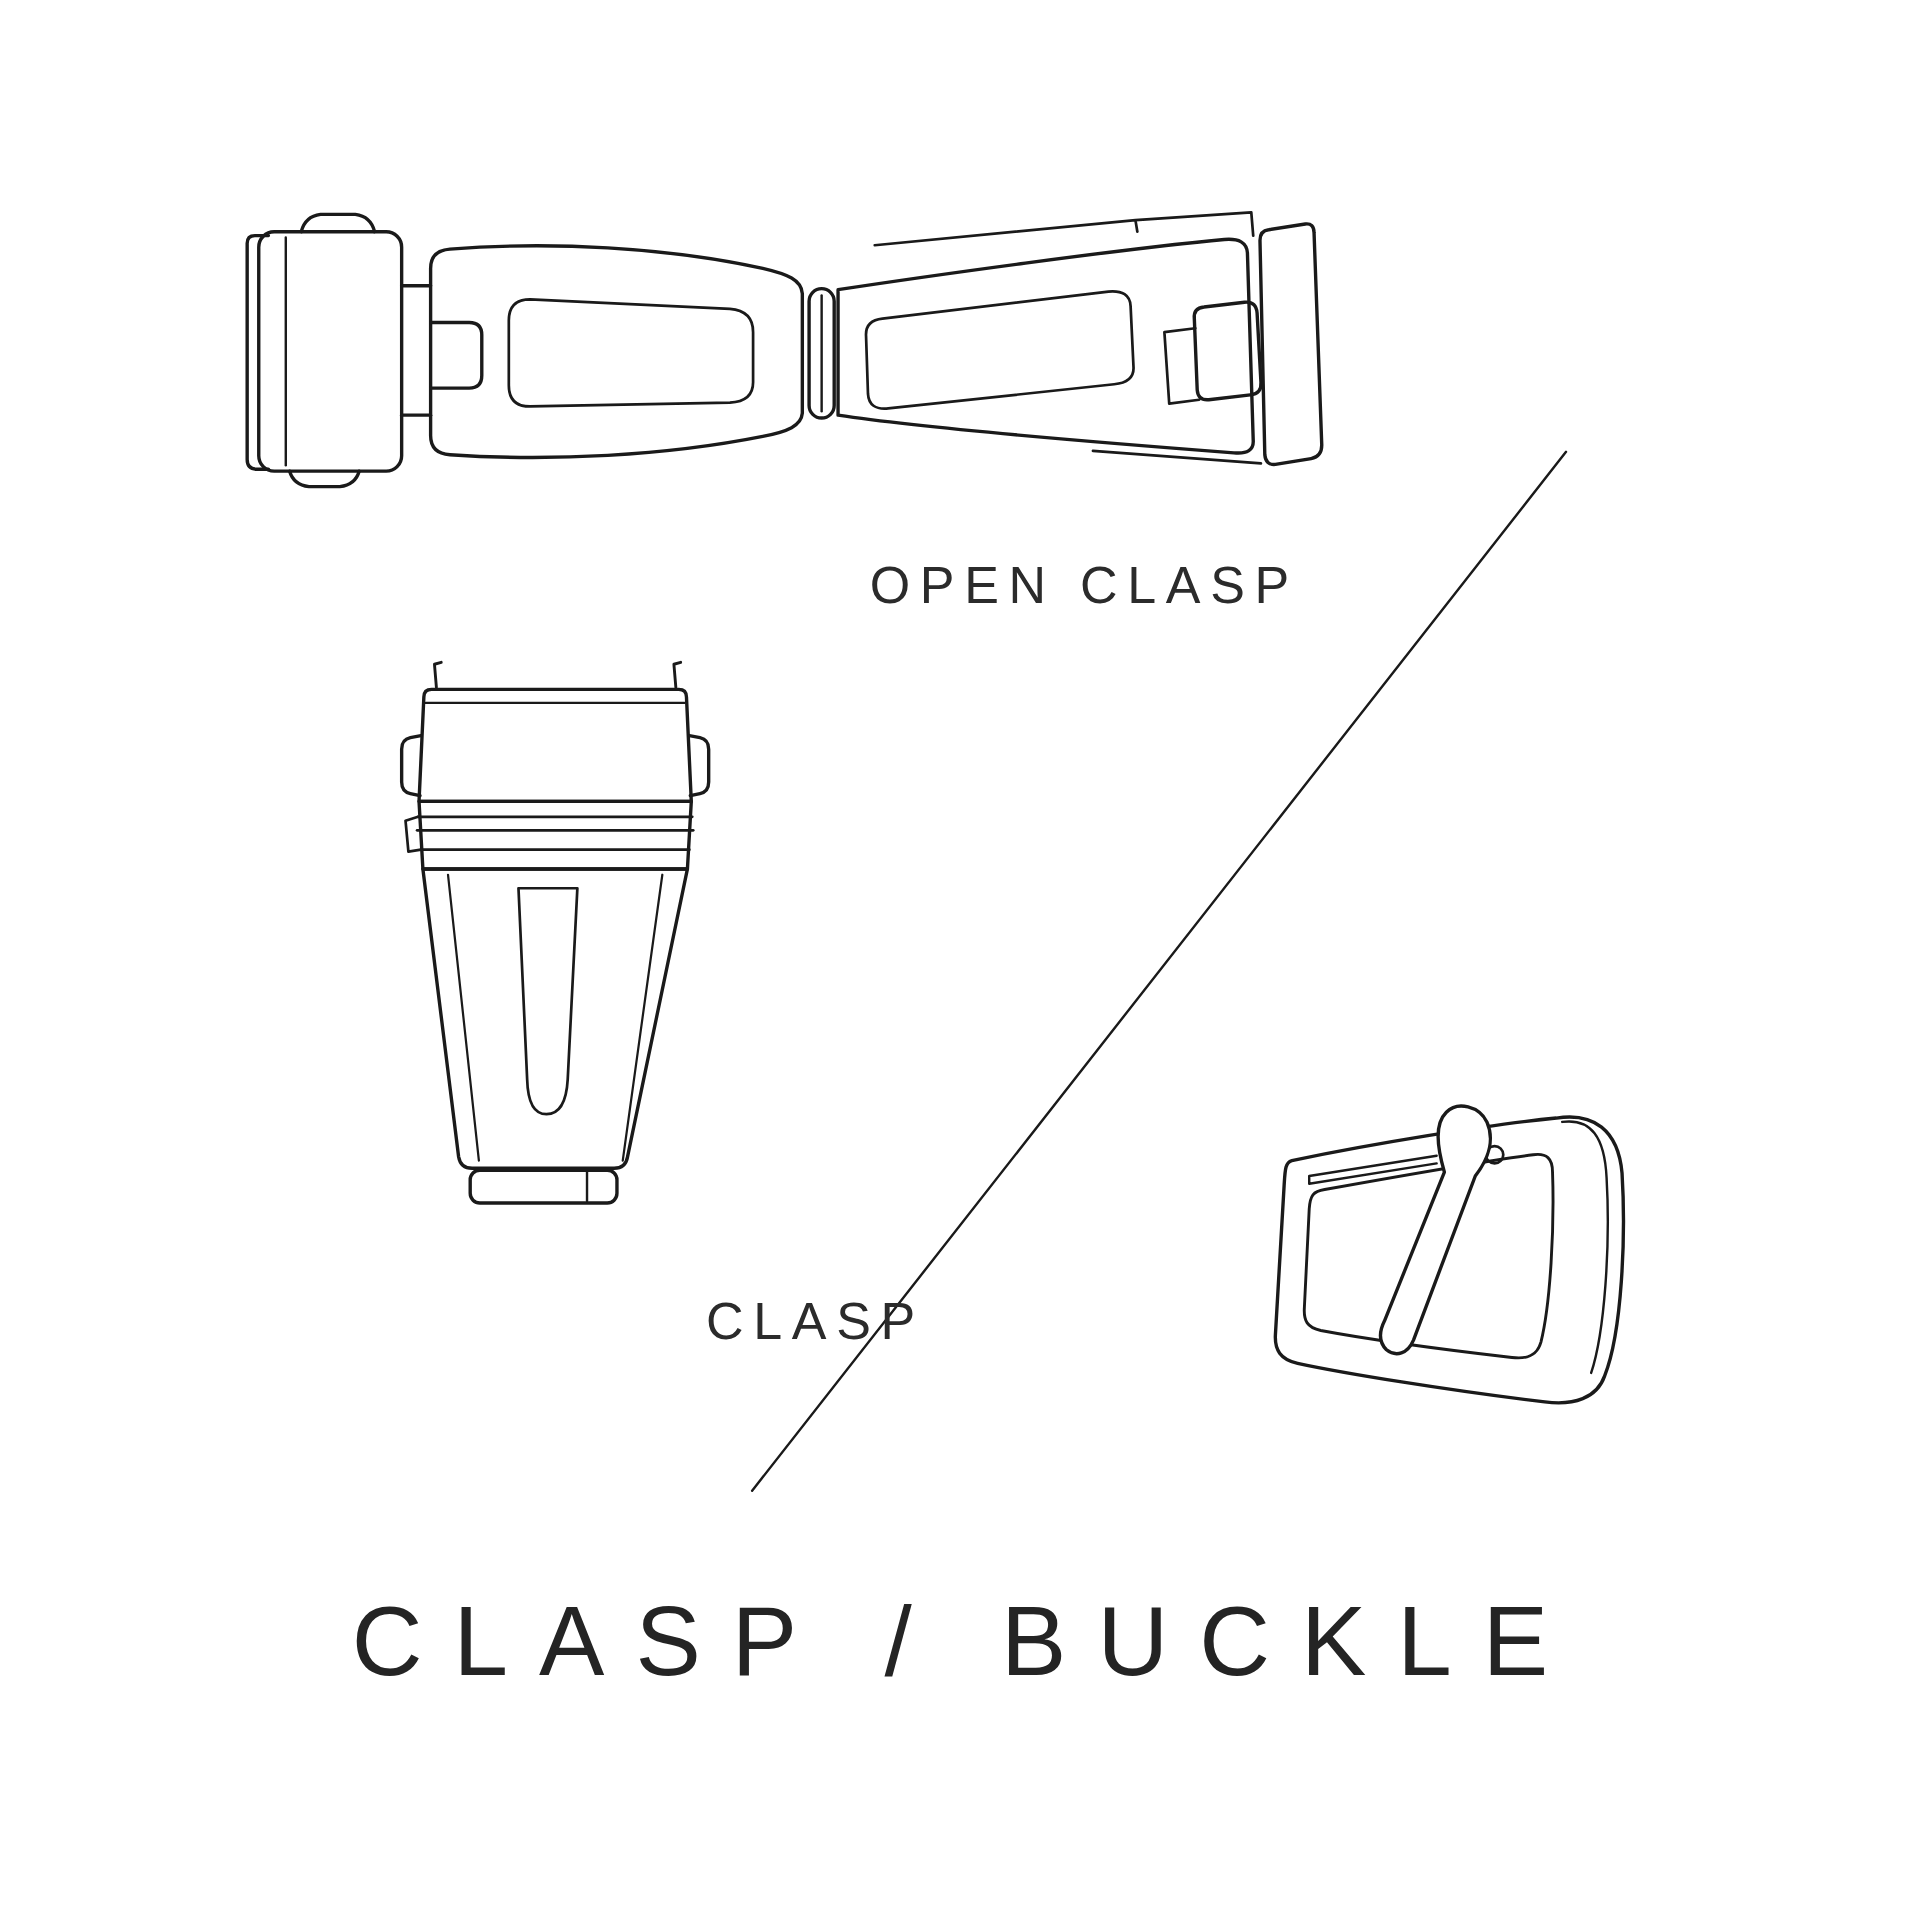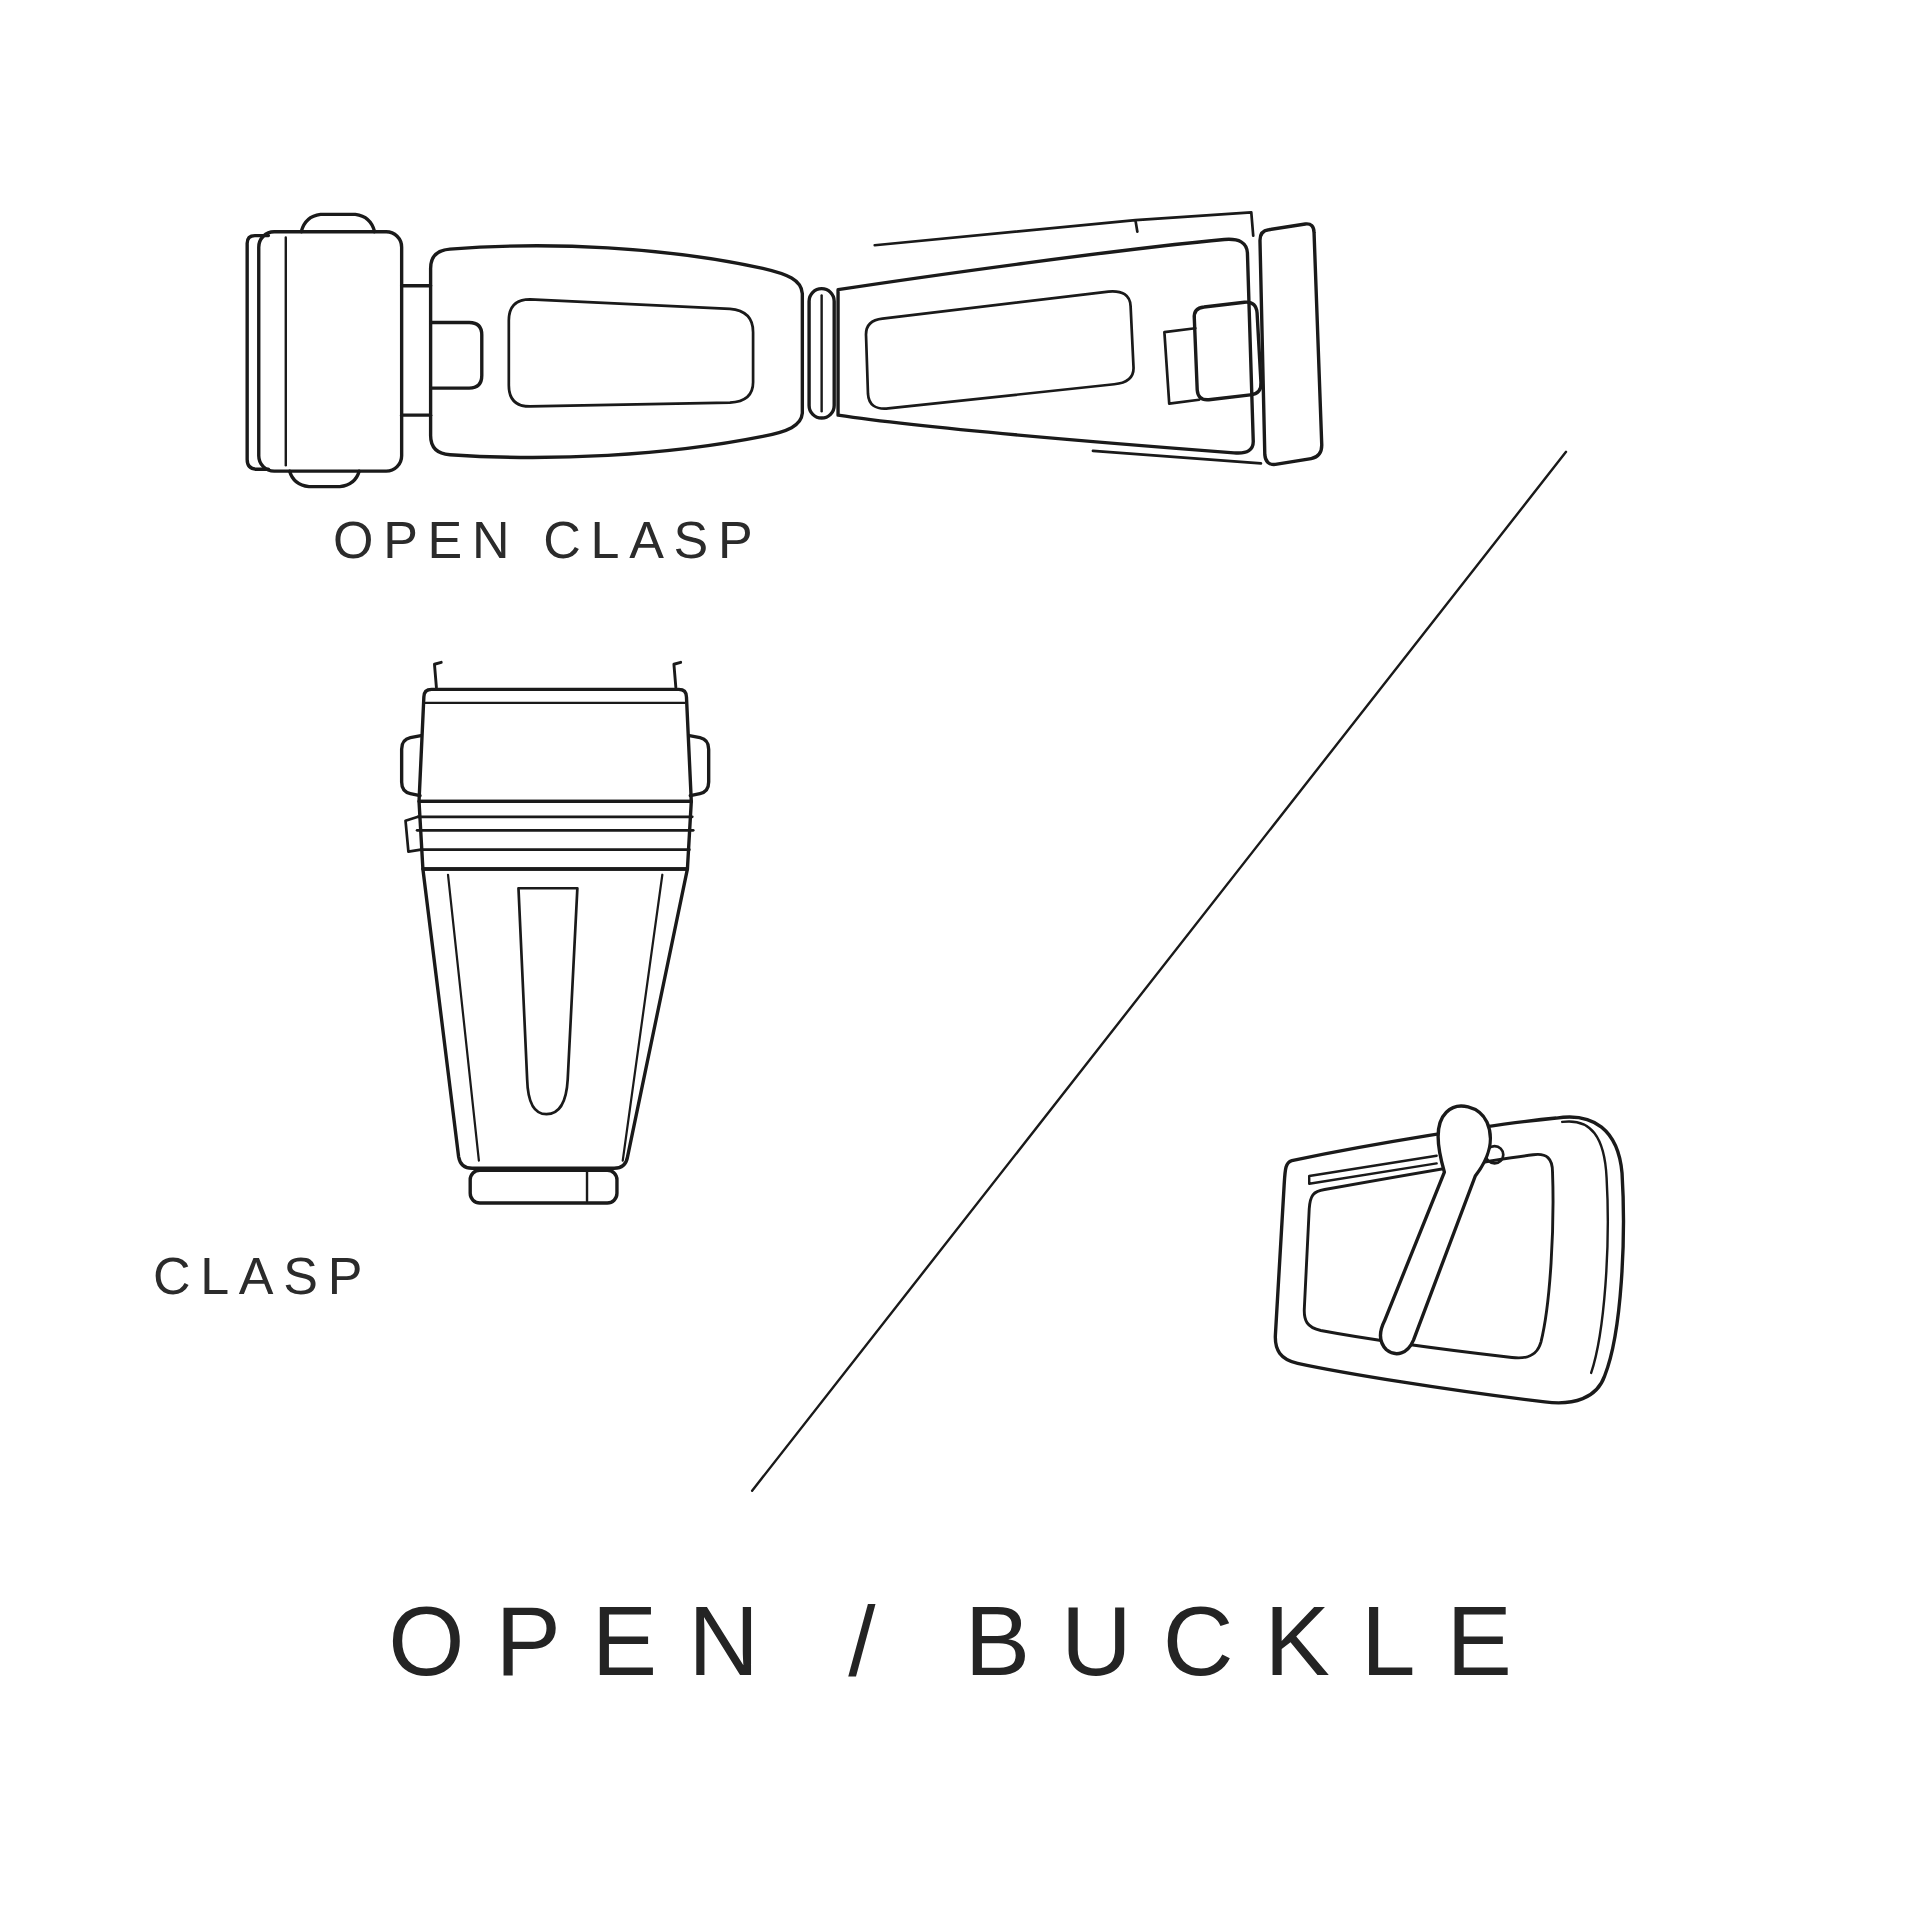--- a/index.html
+++ b/index.html
@@ -19,22 +19,23 @@
     position: absolute;
     left: 0;
     top: 0;
   }
   .caption {
     position: absolute;
     font-size: 52px;
     font-weight: 400;
     letter-spacing: 9.7px;
     color: #2b2b2b;
-    text-align: left;
+    text-align: right;
     white-space: nowrap;
+    margin-top: 45px;
   }
   .caption-open {
     left: 333px;
     top: 510px;
     width: 966px;
   }
   .caption-closed {
     left: 153px;
     top: 1246px;
     width: 772px;
@@ -162,15 +163,15 @@
                C 1458 1402 1446 1406 1436 1398
                C 1428 1390 1428 1380 1434 1368
                Z"></path>
     </g>
   </svg>
 
   <div class="caption caption-open">OPEN CLASP</div>
 
   <div class="caption caption-closed">CLASP</div>
 
-  <div class="page-title">OPEN / BUCKLE</div>
+  <div class="page-title">CLASP / BUCKLE</div>
 </div>
 
 
 </body></html>

